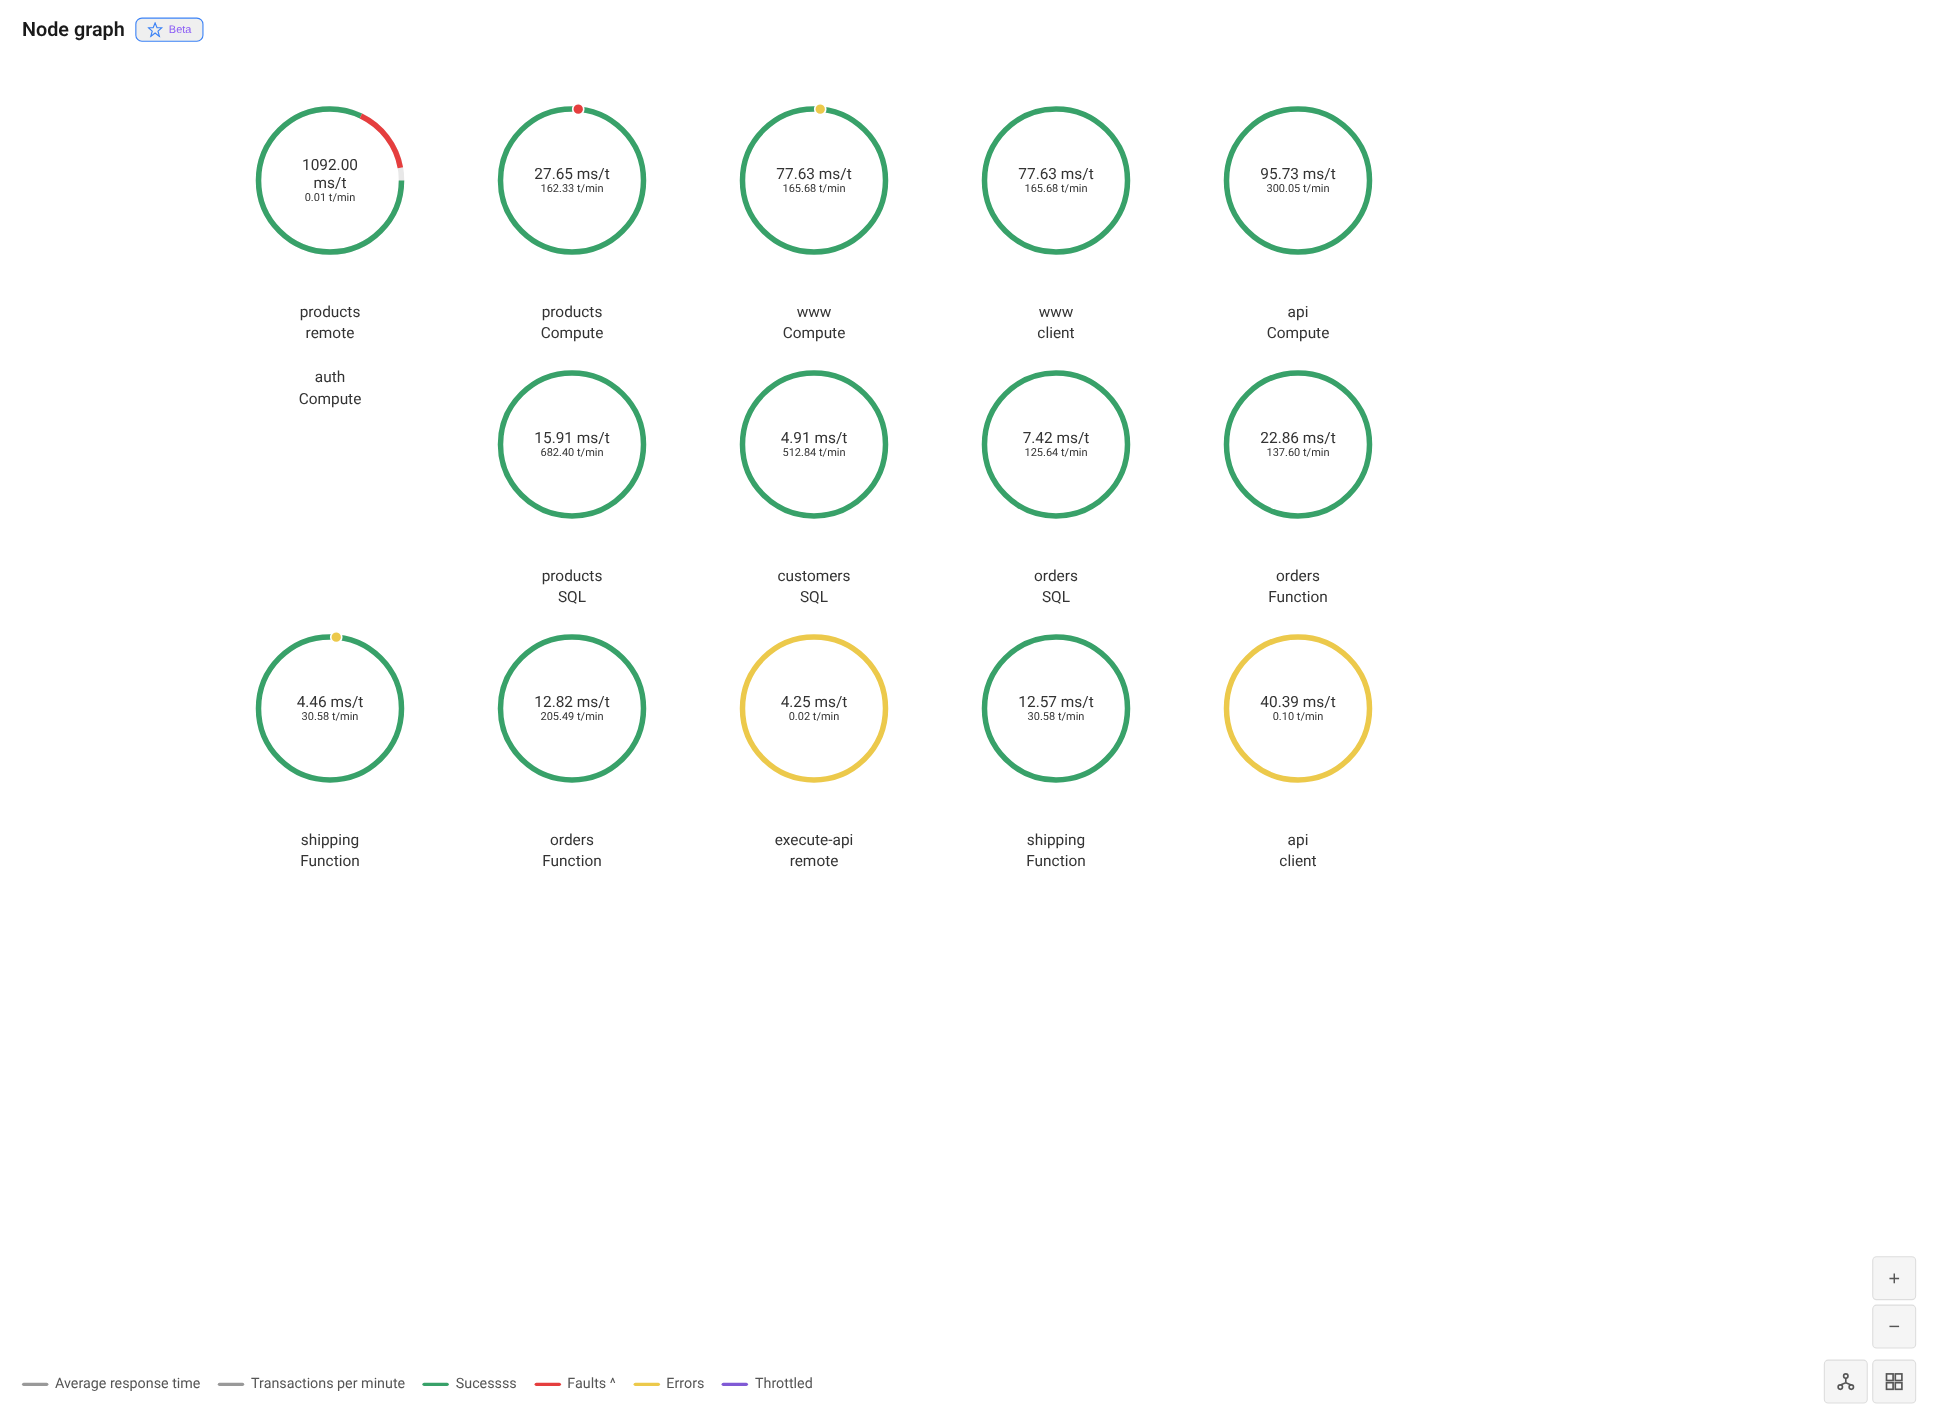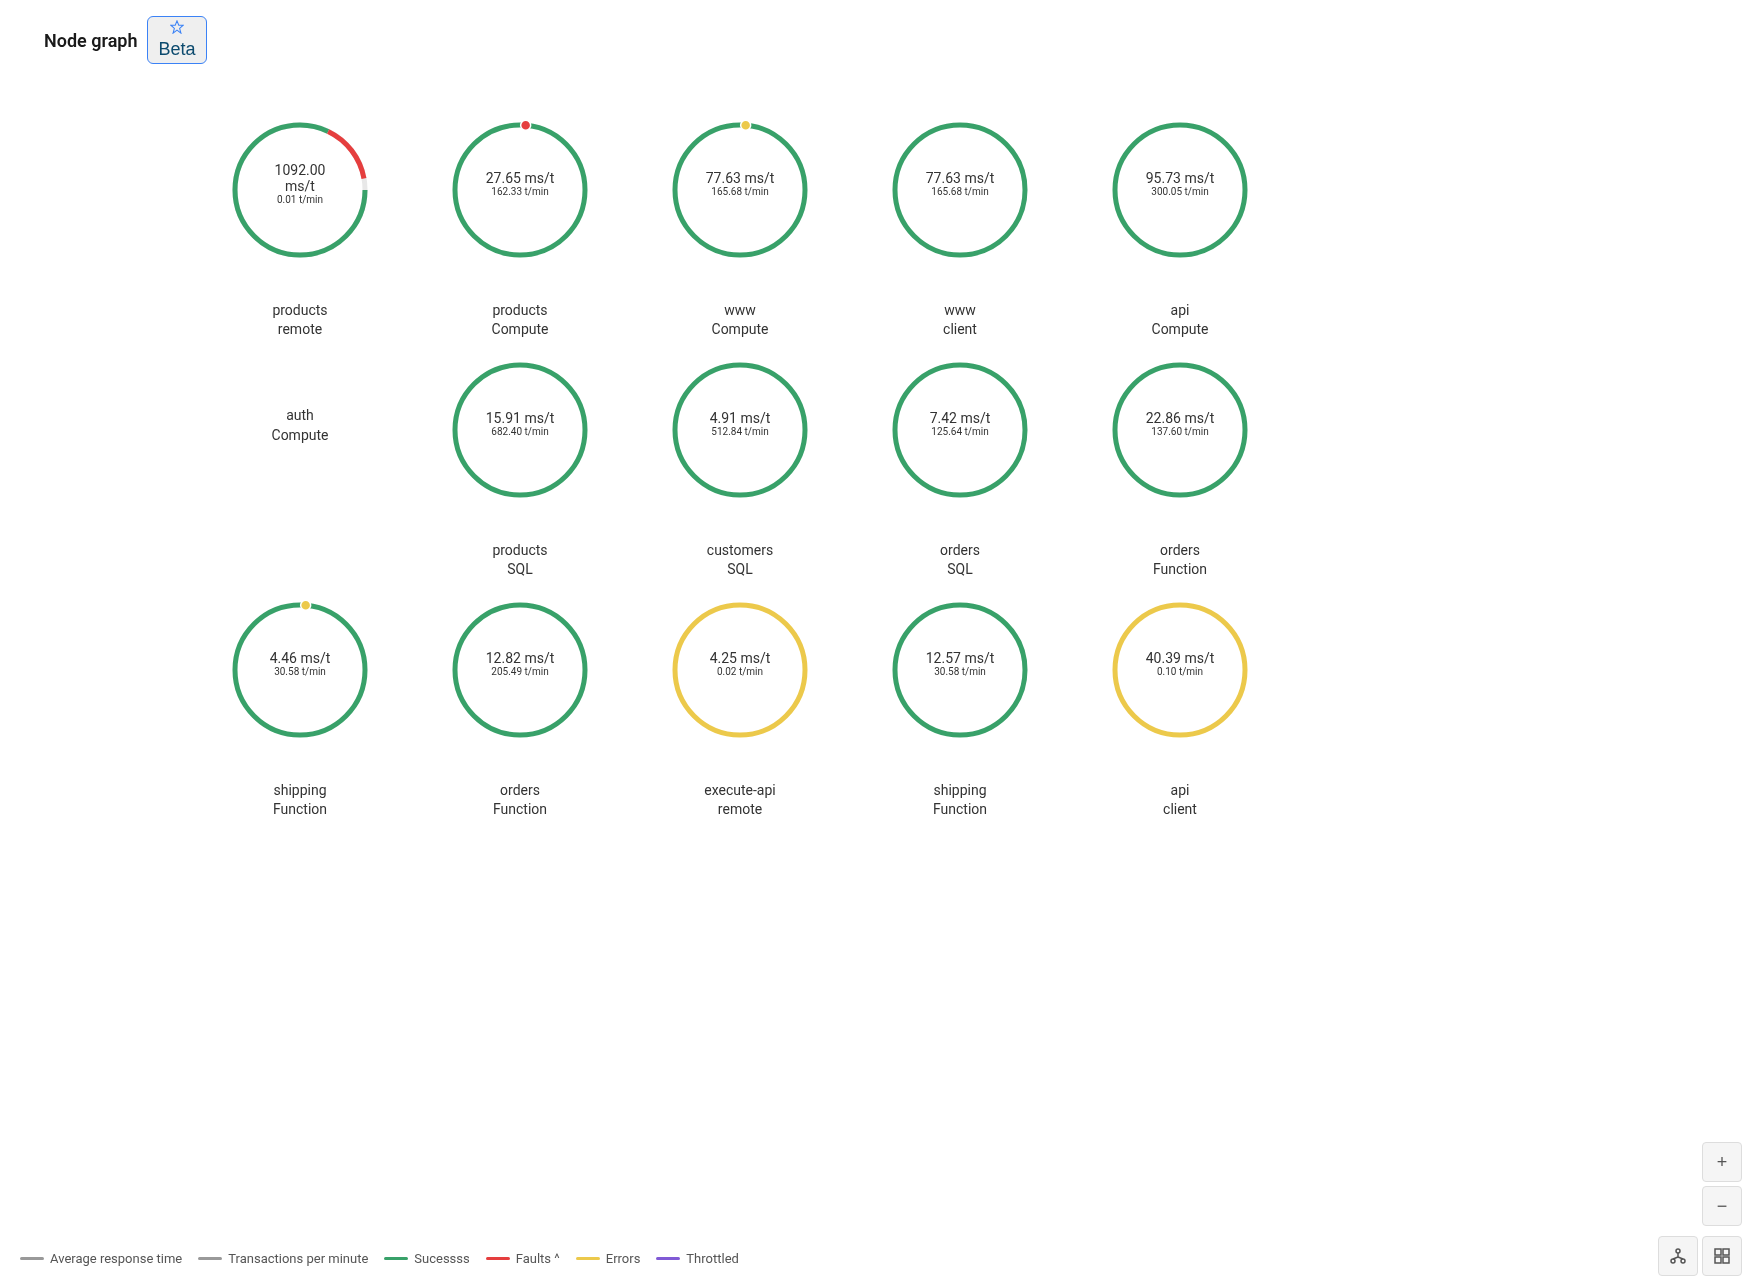--- a/index.html
+++ b/index.html
@@ -11,41 +11,39 @@
       height: 1286px;
       overflow: hidden;
       position: relative;
     }
 
     .header {
       display: flex;
       align-items: center;
       padding: 16px 20px;
       gap: 10px;
-      margin-left: 24px;
     }
 
     .header-title {
       font-size: 18px;
       font-weight: 600;
       color: #1a1a1a;
     }
 
     .beta-badge {
       display: flex;
       align-items: center;
       gap: 5px;
       border: 1.5px solid #3b82f6;
       border-radius: 6px;
       padding: 3px 10px;
-      color: #0c4a6e;
-      font-size: 18px;
+      color: #8b5cf6;
+      font-size: 10px;
       font-weight: 500;
       cursor: pointer;
-      flex-direction: column;
     }
 
     .beta-badge svg {
       width: 14px;
       height: 14px;
     }
 
     .node-grid {
       display: grid;
       grid-template-columns: repeat(5, 160px);
@@ -96,21 +94,20 @@
       font-size: 10px;
       color: #333;
       display: block;
     }
 
     .node-label {
       text-align: center;
       font-size: 14px;
       color: #333;
       line-height: 1.4;
-      margin-top: 46px;
     }
 
     .legend {
       position: absolute;
       bottom: 20px;
       left: 20px;
       display: flex;
       align-items: center;
       gap: 16px;
       font-size: 13px;

